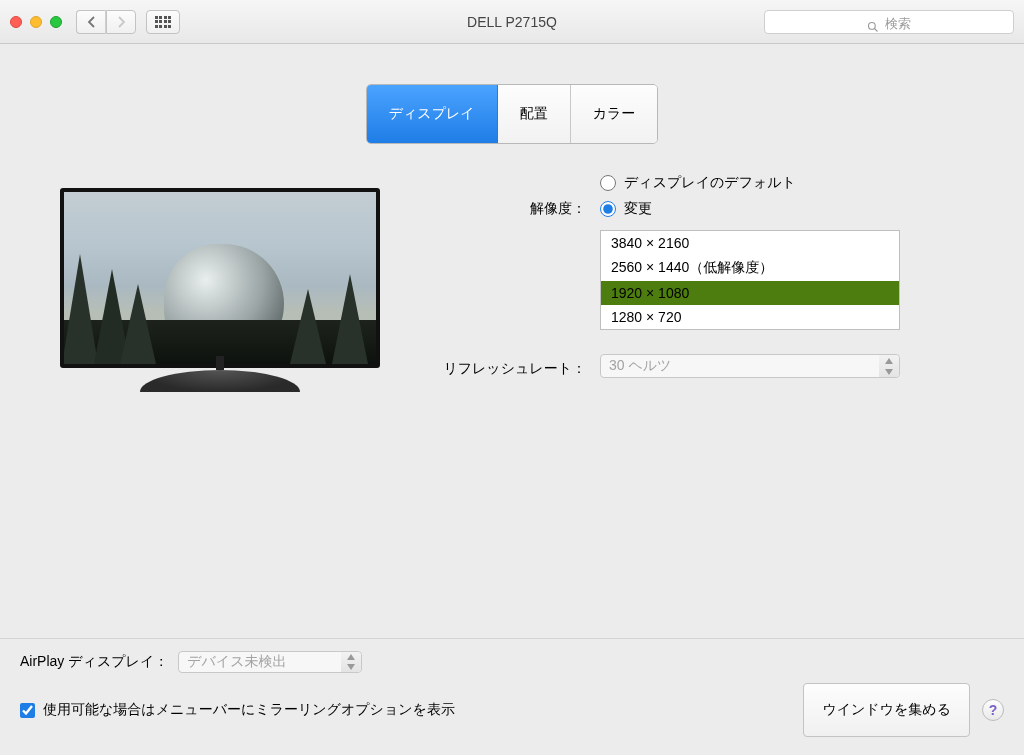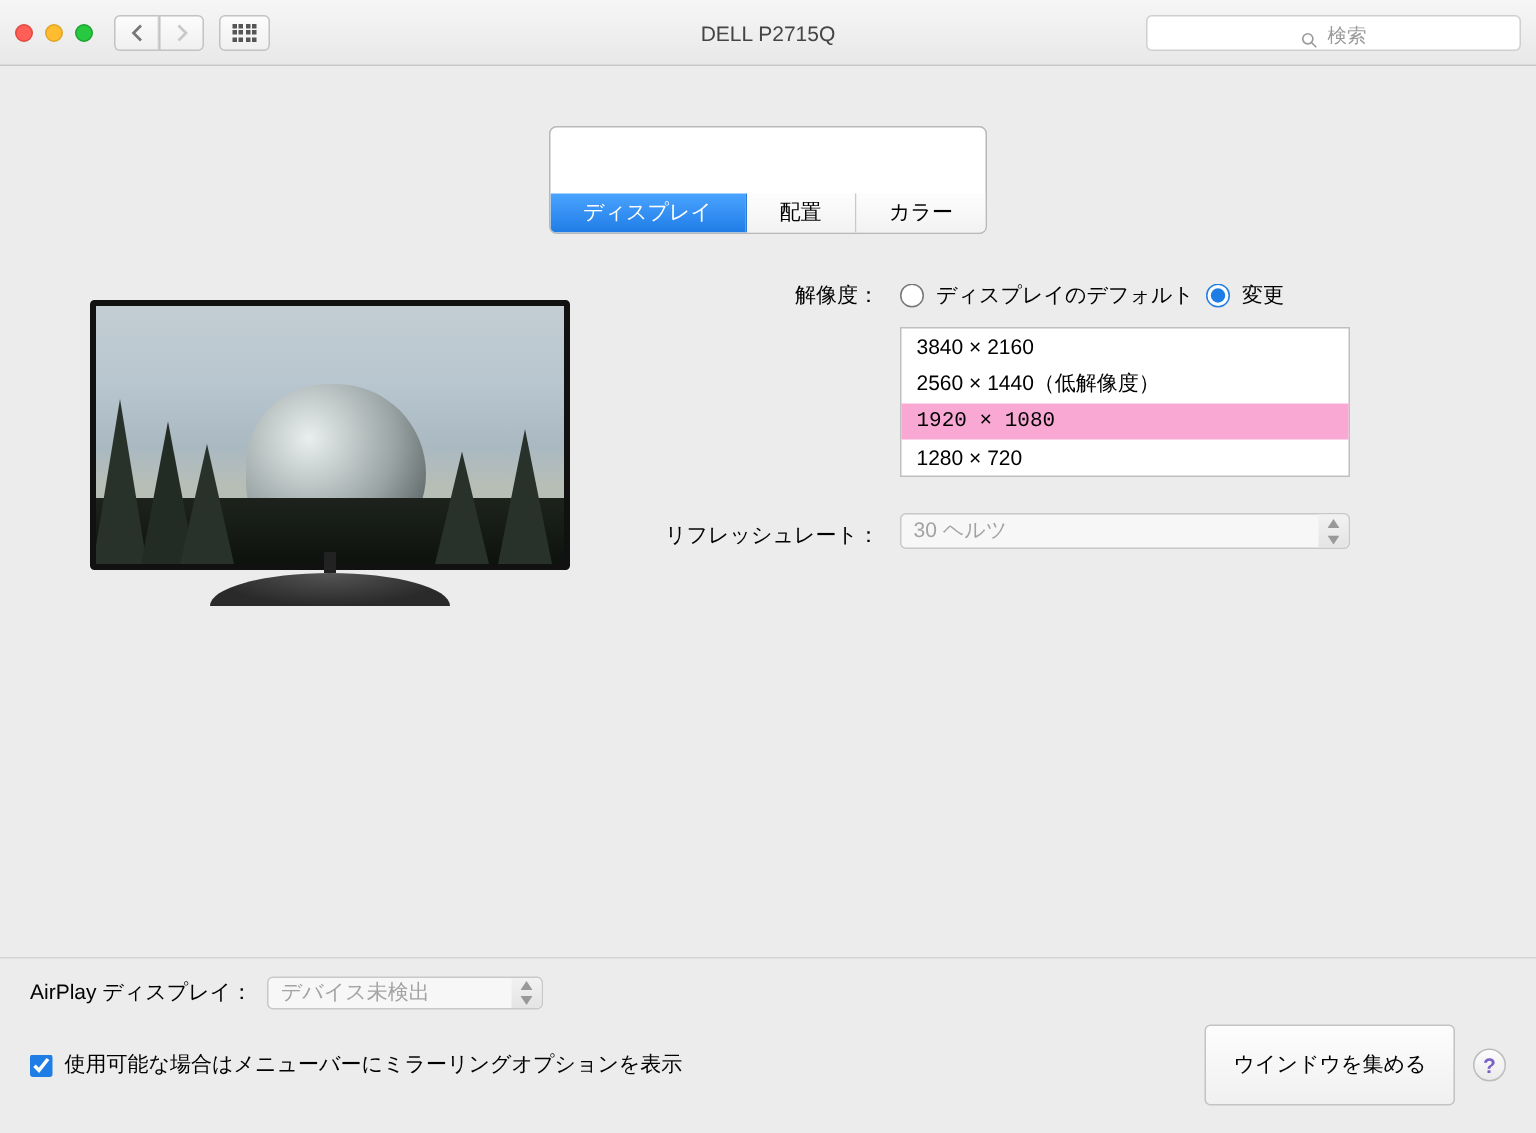--- a/index.html
+++ b/index.html
@@ -54,21 +54,21 @@
   background:#fff; border:1px solid #cfcfcf; border-radius:4px;
   display:flex; align-items:flex-end; justify-content:center; color:#9a9a9a;
   gap:6px;
 }
 .searchbox svg { width:12px; height:12px; fill:#9a9a9a;}
 .segtabs {
   display:flex; justify-content:center; margin-top:40px;
 }
 .seg { display:flex; border:1px solid #b8b8b8; border-radius:5px; overflow:hidden; background:#fff;}
 .segitem {
-  padding:4px 22px; font-size:14px; border-right:1px solid #c8c8c8; background:linear-gradient(#fdfdfd,#f2f2f2);margin-top:44px;
+  padding:20px 22px; font-size:14px; border-right:1px solid #c8c8c8; background:linear-gradient(#fdfdfd,#f2f2f2);
 }
 .segitem:last-child{border-right:none;}
 .segitem.active { background:linear-gradient(#4aa3ff,#1f7de6); color:#fff; border-right:1px solid #2a79d4;}
 .content { display:flex; padding:30px 60px 30px 40px; }
 .preview { width:360px; margin-top:14px;}
 .monitor {
   width:320px; margin:0 auto;
 }
 .screen {
   width:320px; height:180px; background:#111; border:4px solid #111; border-radius:3px;
@@ -90,29 +90,29 @@
 .tree.t5{right:50px; border-bottom-width:75px;}
 .fore { position:absolute; bottom:0; left:0; right:0; height:44px;
   background:linear-gradient(#1d231c,#0e120e); }
 .stand { width:160px; height:22px; margin:2px auto 0;
   background:radial-gradient(ellipse at 50% 0%, #555 0%, #2a2a2a 70%);
   border-radius:50%/100% 100% 0 0; position:relative;}
 .neck { width:8px;height:14px;background:#222; position:absolute; top:-14px; left:50%; transform:translateX(-50%);}
 .form { flex:1; }
 .row { display:flex; align-items:flex-end; margin-bottom:12px;}
 .row .label { width:200px; text-align:right; padding-right:14px; padding-top:2px; font-size:14px;}
-.radios { display:flex; flex-direction:row; gap:8px;}
+.radios { display:flex; flex-direction:column; gap:8px;}
 .radio { display:flex; align-items:center; gap:8px; font-size:14px;}
 .radio input { width:16px; height:16px; accent-color:#1f7de6;}
 .reslist {
   margin-left:200px; width:300px; border:1px solid #bfbfbf; background:#fff;
   margin-bottom:24px;
 }
 .reslist .item { padding:4px 10px; font-size:14px; cursor:default;}
-.reslist .item.sel { background:#f9a8d4;font-family:Liberation Mono, monospace;}
+.reslist .item.sel { background:#4d7c0f;}
 .selectwrap { flex:1; display:flex;}
 .select {
   width:300px; height:24px; border:1px solid #c8c8c8; border-radius:4px;
   background:#fff; display:flex; align-items:center; padding:0 8px; font-size:14px;
   position:relative;
 }
 .select.disabled { color:#a3a3a3; background:#f7f7f7;}
 .stepper {
   position:absolute; right:0; top:0; bottom:0; width:20px;
   background:linear-gradient(#5aa8ff,#2a7ee6); border-radius:0 4px 4px 0;

